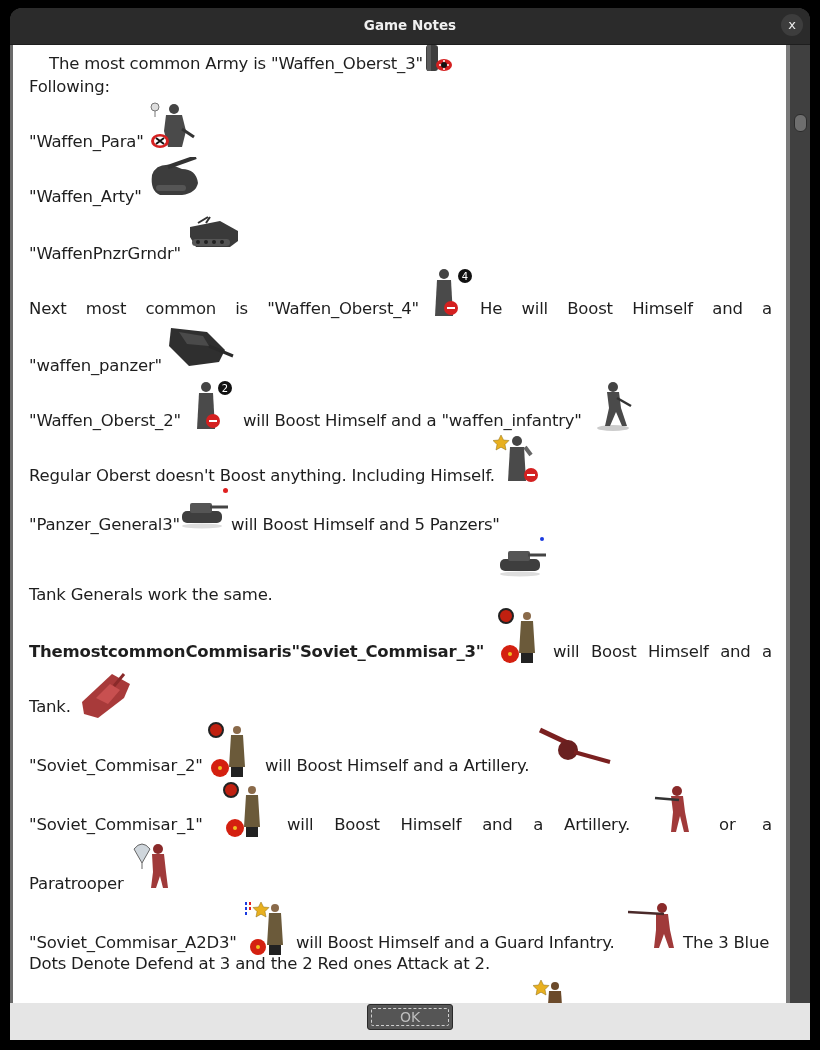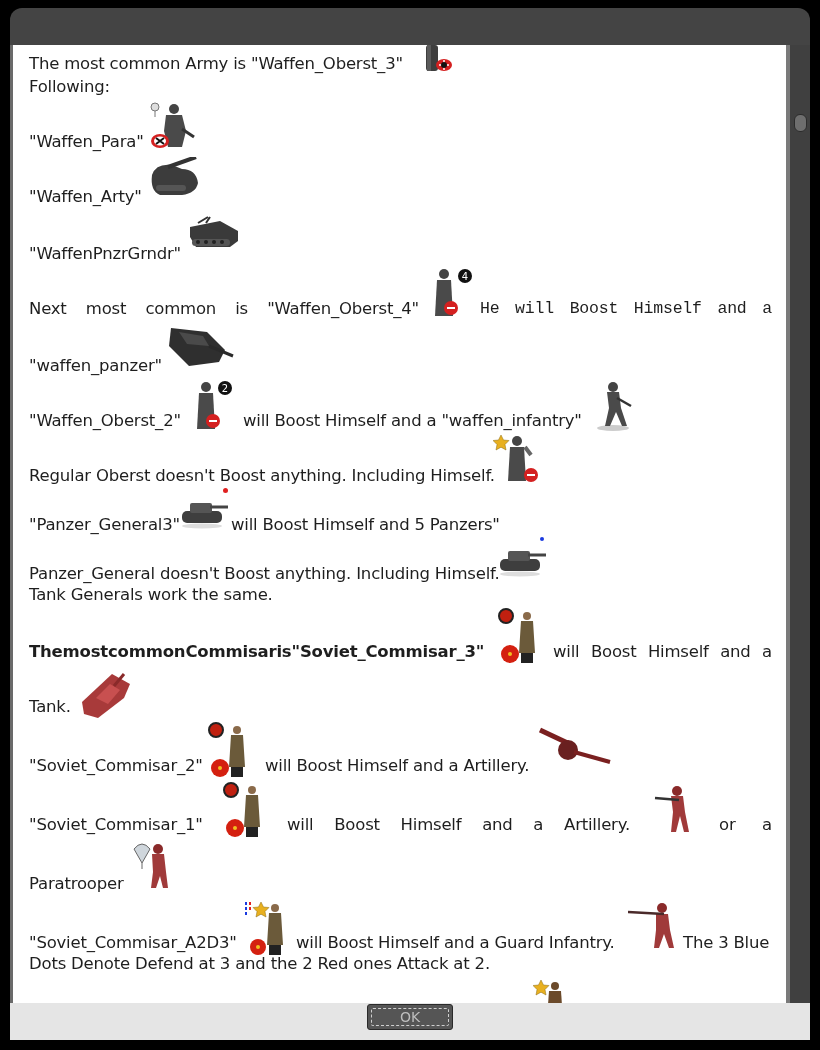--- a/index.html
+++ b/index.html
@@ -17,25 +17,29 @@
   .ok-btn{position:absolute;left:357px;top:1px;width:84px;height:24px;background:#555;border:1px solid #2a2a2a;border-radius:3px;color:#bdbdbd;font-size:14px;}
   .ok-inner{position:absolute;left:3px;top:3px;right:3px;bottom:3px;border:1px dashed #cfcfcf;border-radius:2px;text-align:center;line-height:16px;}
   .line{position:absolute;left:16px;color:#1e1e1e;font-size:16.5px;white-space:nowrap;letter-spacing:-0.2px;}
   .sprite{position:absolute;}
   .dot{position:absolute;width:5px;height:5px;border-radius:50%;}
 </style>
 </head>
 <body>
 
 <div class="window">
+  <div class="titlebar">
+    <div class="title">Game Notes</div>
+    <div class="close-btn"><span>x</span></div>
+  </div>
 
   <div class="leftstripe"></div>
   <div class="content">
 
-    <div class="line" style="top:9px;">The most common Army is "Waffen_Oberst_3"</div>
+    <div class="line" style="top:9px;margin-left:20px;">The most common Army is "Waffen_Oberst_3"</div>
     <svg class="sprite" style="left:405px;top:0px;" width="40" height="27">
       <rect x="8" y="0" width="12" height="26" rx="3" fill="#3e3e3e"></rect>
         <rect x="9" y="0" width="4" height="26" fill="#5a5a5a"></rect>
       <ellipse cx="26" cy="20" rx="8" ry="6" fill="#d42020"></ellipse>
         <path d="M21 20 h10 M26 15 v10" stroke="#fff" stroke-width="1.5"></path>
         <circle cx="26" cy="20" r="3" fill="#111"></circle>
     </svg>
     <div class="line" style="top:32px;">Following:</div>
 
     <div class="line" style="top:87px;">"Waffen_Para"</div>
@@ -79,21 +83,21 @@
     </div>
     <svg class="sprite" style="left:415px;top:221px;" width="50" height="52">
       <circle cx="16" cy="8" r="5" fill="#444"></circle>
         <path d="M9 14 h14 l2 36 h-18z" fill="#4a4a4a"></path>
       <circle cx="37" cy="10" r="7" fill="#111"></circle>
         <text x="37" y="14" font-size="10" fill="#fff" text-anchor="middle" font-family="DejaVu Sans, sans-serif">4</text>
       <circle cx="23" cy="42" r="7" fill="#d42020"></circle>
         <path d="M19 42 h8" stroke="#fff" stroke-width="2"></path>
     </svg>
     <div class="line" style="top:254px;left:467px;width:292px;">
-      <div style="display:flex;justify-content:space-between;width:292px;font-family:Liberation Mono, monospace;">
+      <div style="display:flex;justify-content:space-between;width:292px;">
         <span>He</span>
           <span>will</span>
           <span>Boost</span>
           <span>Himself</span>
           <span>and</span>
           <span>a</span>
       </div>
     </div>
 
     <div class="line" style="top:311px;">"waffen_panzer"</div>
@@ -133,21 +137,20 @@
     <div class="line" style="top:470px;">"Panzer_General3"</div>
     <div class="dot" style="left:210px;top:443px;background:#e02020;"></div>
     <svg class="sprite" style="left:165px;top:450px;" width="52" height="34">
       <ellipse cx="24" cy="31" rx="20" ry="2.5" fill="#ddd"></ellipse>
         <rect x="4" y="16" width="40" height="12" rx="5" fill="#3e3e3e"></rect>
         <rect x="12" y="8" width="22" height="10" rx="2" fill="#555"></rect>
         <path d="M32 12 h18" stroke="#444" stroke-width="3"></path>
     </svg>
     <div class="line" style="top:470px;left:218px;">will Boost Himself and 5 Panzers"</div>
 
-    <div class="line" style="top:519px;">Panzer_General doesn't Boost anything. Including Himself.</div>
     <div class="dot" style="left:527px;top:492px;background:#1a3ae0;width:4px;height:4px;"></div>
     <svg class="sprite" style="left:483px;top:498px;" width="52" height="34">
       <ellipse cx="24" cy="31" rx="20" ry="2.5" fill="#ddd"></ellipse>
         <rect x="4" y="16" width="40" height="12" rx="5" fill="#3e3e3e"></rect>
         <rect x="12" y="8" width="22" height="10" rx="2" fill="#555"></rect>
         <path d="M32 12 h18" stroke="#444" stroke-width="3"></path>
     </svg>
     <div class="line" style="top:540px;">Tank Generals work the same.</div>
 
     <div class="line" style="top:597px;width:460px;">

